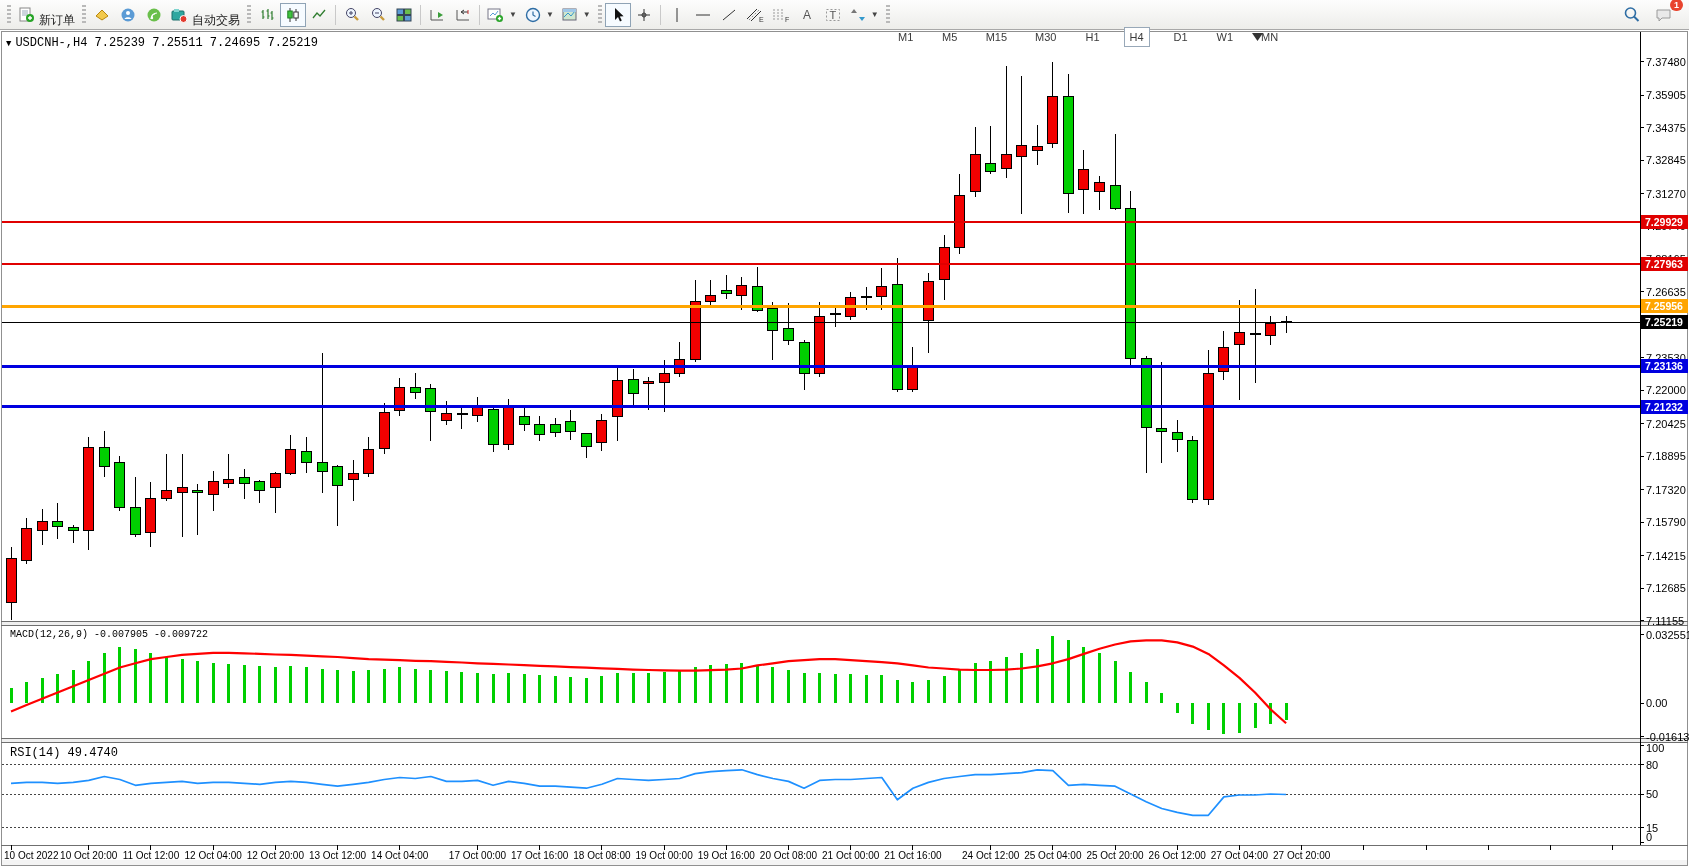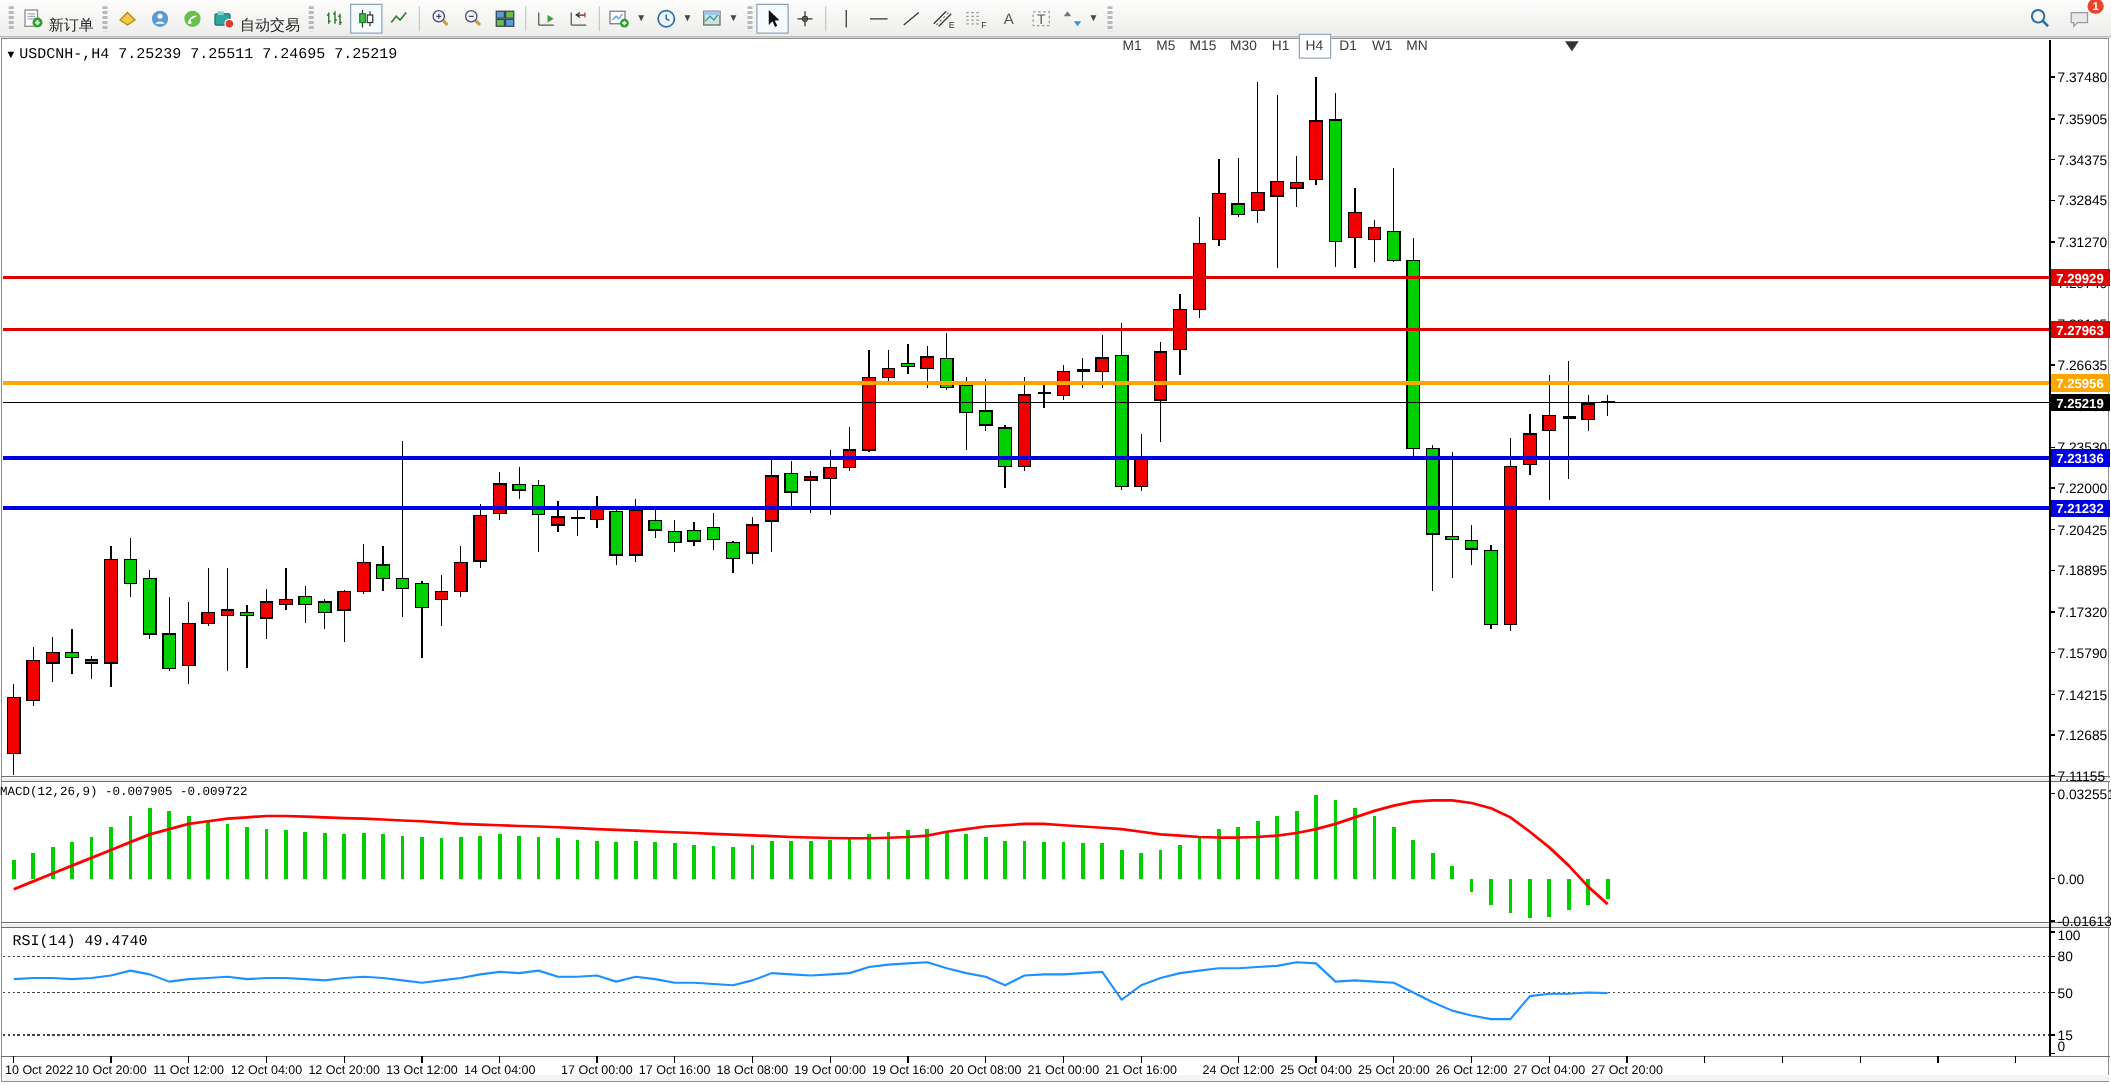--- a/index.html
+++ b/index.html
@@ -23,21 +23,21 @@
   .tf.active { border:1px solid #98a8b8; background:#fff;text-align:center; }
   .right-icons { margin-left:auto; display:flex; align-items:center; gap:6px; padding-right:8px; }
   .badge-wrap { position:relative; }
   .badge { position:absolute; top:-5px; right:-7px; background:#e8442e; color:#fff;
     border-radius:8px; font-size:9px; line-height:12px; padding:0 4px; font-weight:bold; }
   
   #chart-layer { position:absolute; top:0; left:0; z-index:1; }
   .overlay-label { position:absolute; z-index:3; color:#000; white-space:nowrap;font-family:Liberation Mono, monospace; }
   #chart-title { left:6px; top:36px; font-size:12px; }
   #chart-title .tri { font-size:9px; margin-right:4px; }
-  #macd-label { left:0; top:629px; font-size:10px; }
+  #macd-label { left:10px; top:629px; font-size:10px; }
   #rsi-label { left:10px; top:746px; font-size:12px; }
 </style>
 </head>
 <body>
 
 <div class="toolbar">
   <span class="grip"></span>
 
   <button class="tbtn">
     <svg width="17" height="16">
@@ -229,21 +229,21 @@
   <button class="tbtn">
     <svg width="16" height="16">
         <path d="M4 2l3 4H1z" fill="#777"></path>
         <path d="M12 14l-3-4h6z" fill="#39c"></path>
       </svg>
     <span class="caret">▼</span>
   </button>
 
   <span class="grip"></span>
 
-  <div id="tf-group" style="display:flex;align-items:center;gap:1px;margin-top:44px;">
+  <div id="tf-group" style="display:flex;align-items:center;gap:18px;margin-top:44px;">
       <button class="tf">M1</button>
       <button class="tf">M5</button>
       <button class="tf">M15</button>
       <button class="tf">M30</button>
       <button class="tf">H1</button>
       <button class="tf active">H4</button>
       <button class="tf">D1</button>
       <button class="tf">W1</button>
       <button class="tf">MN</button>
     </div>

